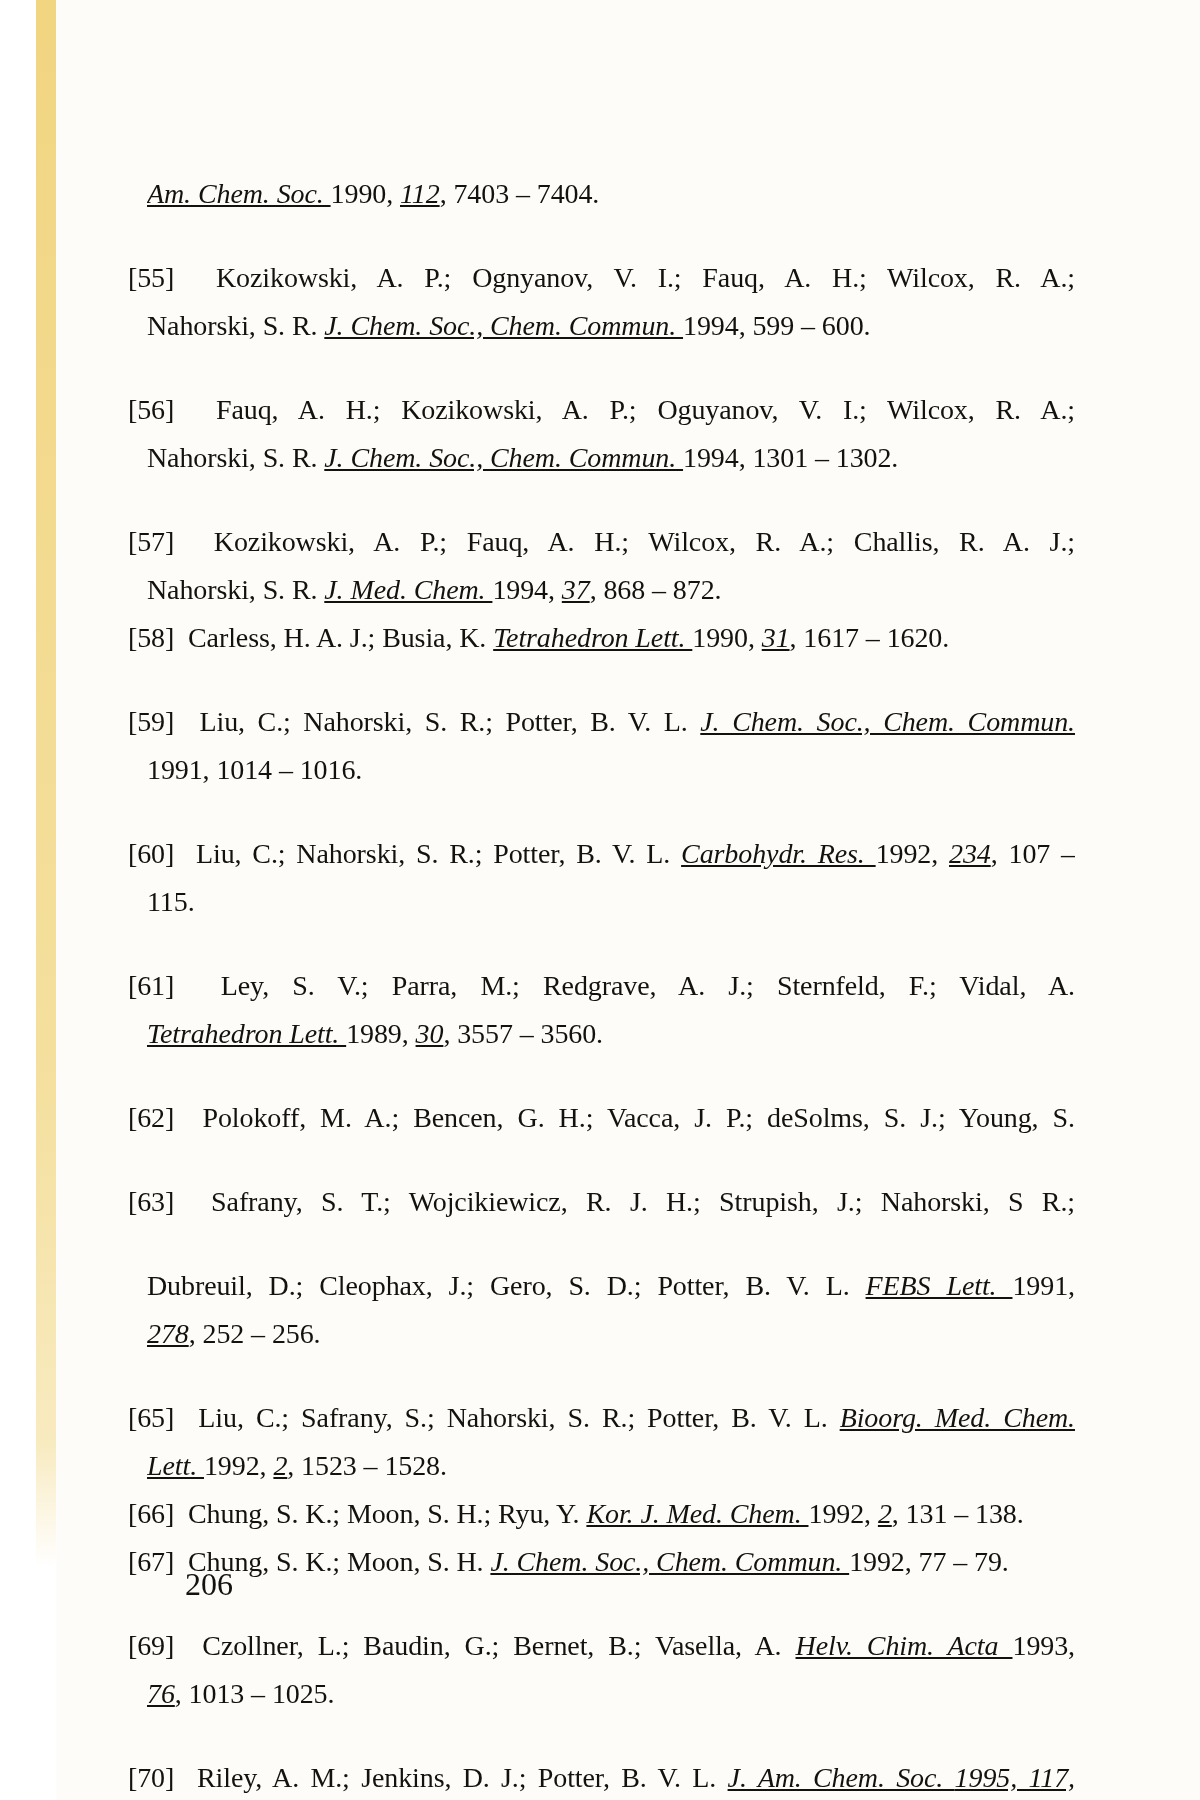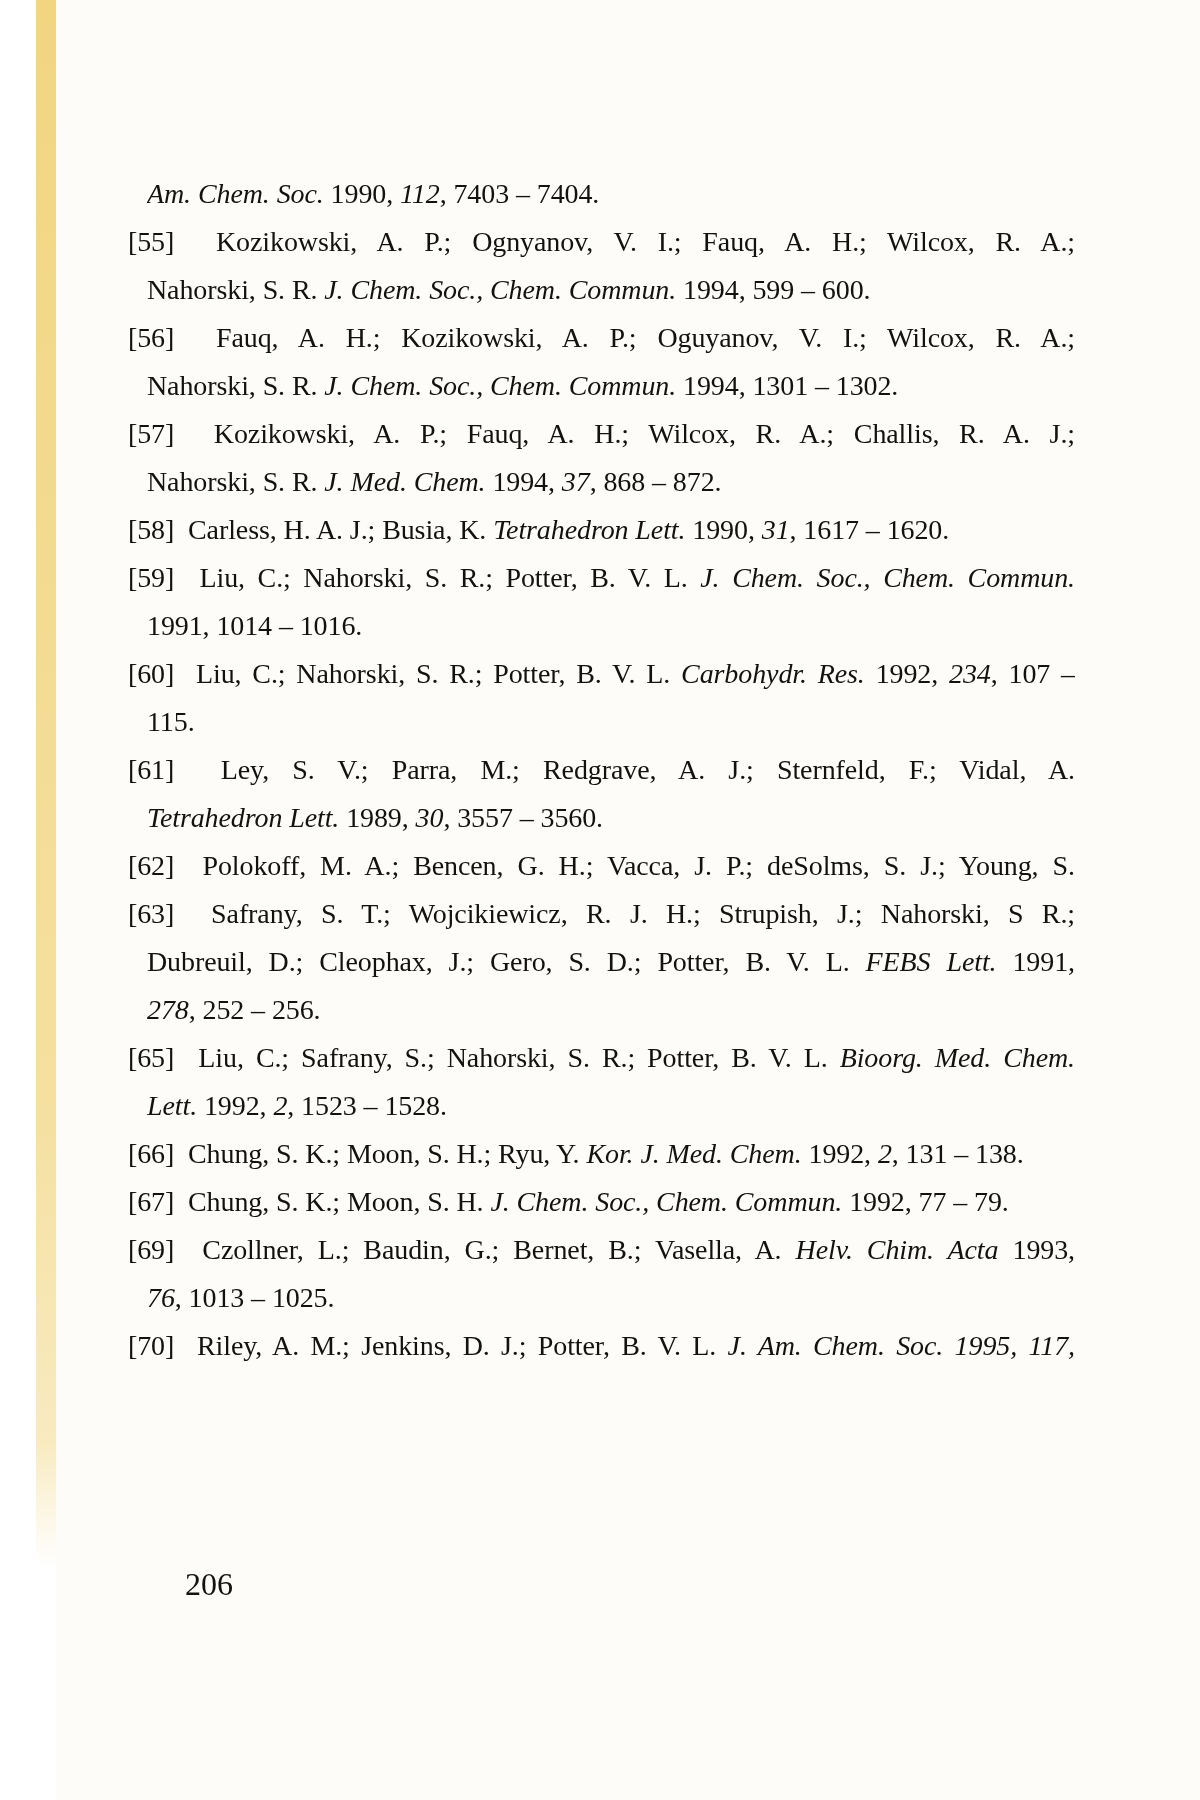--- a/index.html
+++ b/index.html
@@ -47,22 +47,23 @@
     height: 48px;
     overflow: hidden;
     text-align: left;
   }
   .line.cont {
     margin-left: 19px;
   }
   .line.flush {
     text-align: justify;
     text-align-last: justify;
+    margin-top: 36px;
   }
-  .i  { font-style: italic; }
+  .i  { font-style: italic; text-decoration: underline; }
   .b  { font-weight: normal; }
   .page-number {
     position: absolute;
     left: 185px;
     top: 1560px;
     font-size: 32px;
     line-height: 48px;
   }
 </style>
 </head>

